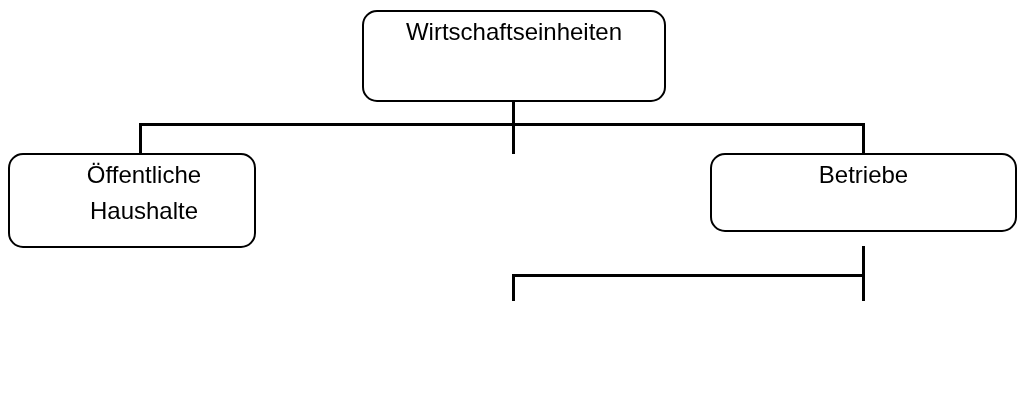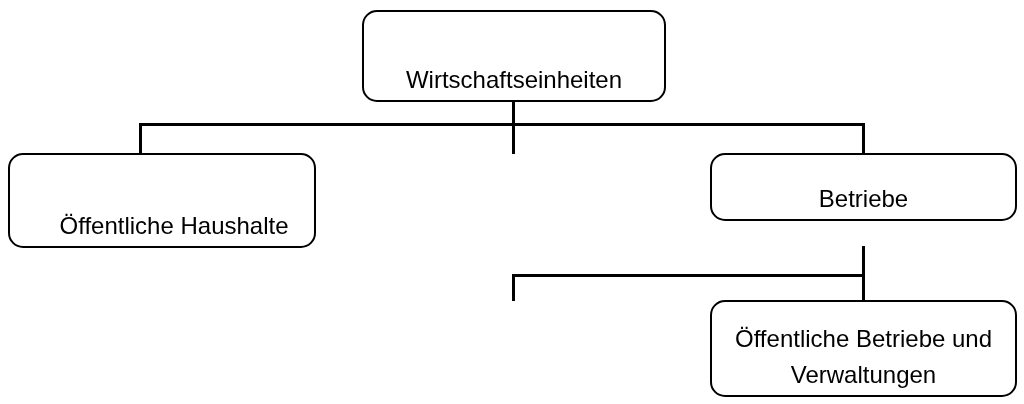--- a/index.html
+++ b/index.html
@@ -16,36 +16,36 @@
     overflow: hidden;
   }
   .node {
     position: absolute;
     box-sizing: border-box;
     border: 2px solid #000000;
     border-radius: 15px;
     background: #ffffff;
     color: #000000;
     display: flex;
-    align-items: flex-end;
+    align-items: flex-start;
     justify-content: center;
     text-align: center;
     font-size: 24px;
     line-height: 1.5;
     padding: 2px 8px;
   }
   .conn {
     position: absolute;
     background: #000000;
   }
   
   #node-root            { left: 362px; top: 10px;  width: 304px; height: 92px; }
-  #node-oeff-haushalte  { left: 8px;   top: 153px; width: 308px; height: 95px; padding-left: 32px; }
+  #node-oeff-haushalte  { left: 8px;   top: 153px; width: 248px; height: 95px; padding-left: 32px; }
   #node-privathaushalte { left: 362px; top: 153px; width: 304px; height: 95px; }
-  #node-betriebe        { left: 710px; top: 153px; width: 307px; height: 68px; }
+  #node-betriebe        { left: 710px; top: 153px; width: 307px; height: 79px; }
   #node-unternehmen     { left: 362px; top: 300px; width: 304px; height: 95px; }
   #node-oeff-betriebe   { left: 710px; top: 300px; width: 307px; height: 97px; }
   
   #conn-v-root        { left: 512px; top: 100px; width: 3px;   height: 25px; }
   #conn-h-level2      { left: 139px; top: 123px; width: 726px; height: 3px;  }
   #conn-v-left        { left: 139px; top: 125px; width: 3px;   height: 29px; }
   #conn-v-mid         { left: 512px; top: 125px; width: 3px;   height: 29px; }
   #conn-v-right       { left: 862px; top: 125px; width: 3px;   height: 29px; }
   
   #conn-v-betriebe    { left: 862px; top: 246px; width: 3px;   height: 29px; }
@@ -75,17 +75,14 @@
   <div class="node" id="node-oeff-haushalte">
     <span>Öffentliche Haushalte</span>
   </div>
 
 
   <div class="node" id="node-betriebe">
     <span>Betriebe</span>
   </div>
 
 
-  <div class="node" id="node-oeff-betriebe">
-    <span>Öffentliche Betriebe und Verwaltungen</span>
-  </div>
 
 </div>
 
 </body></html>

